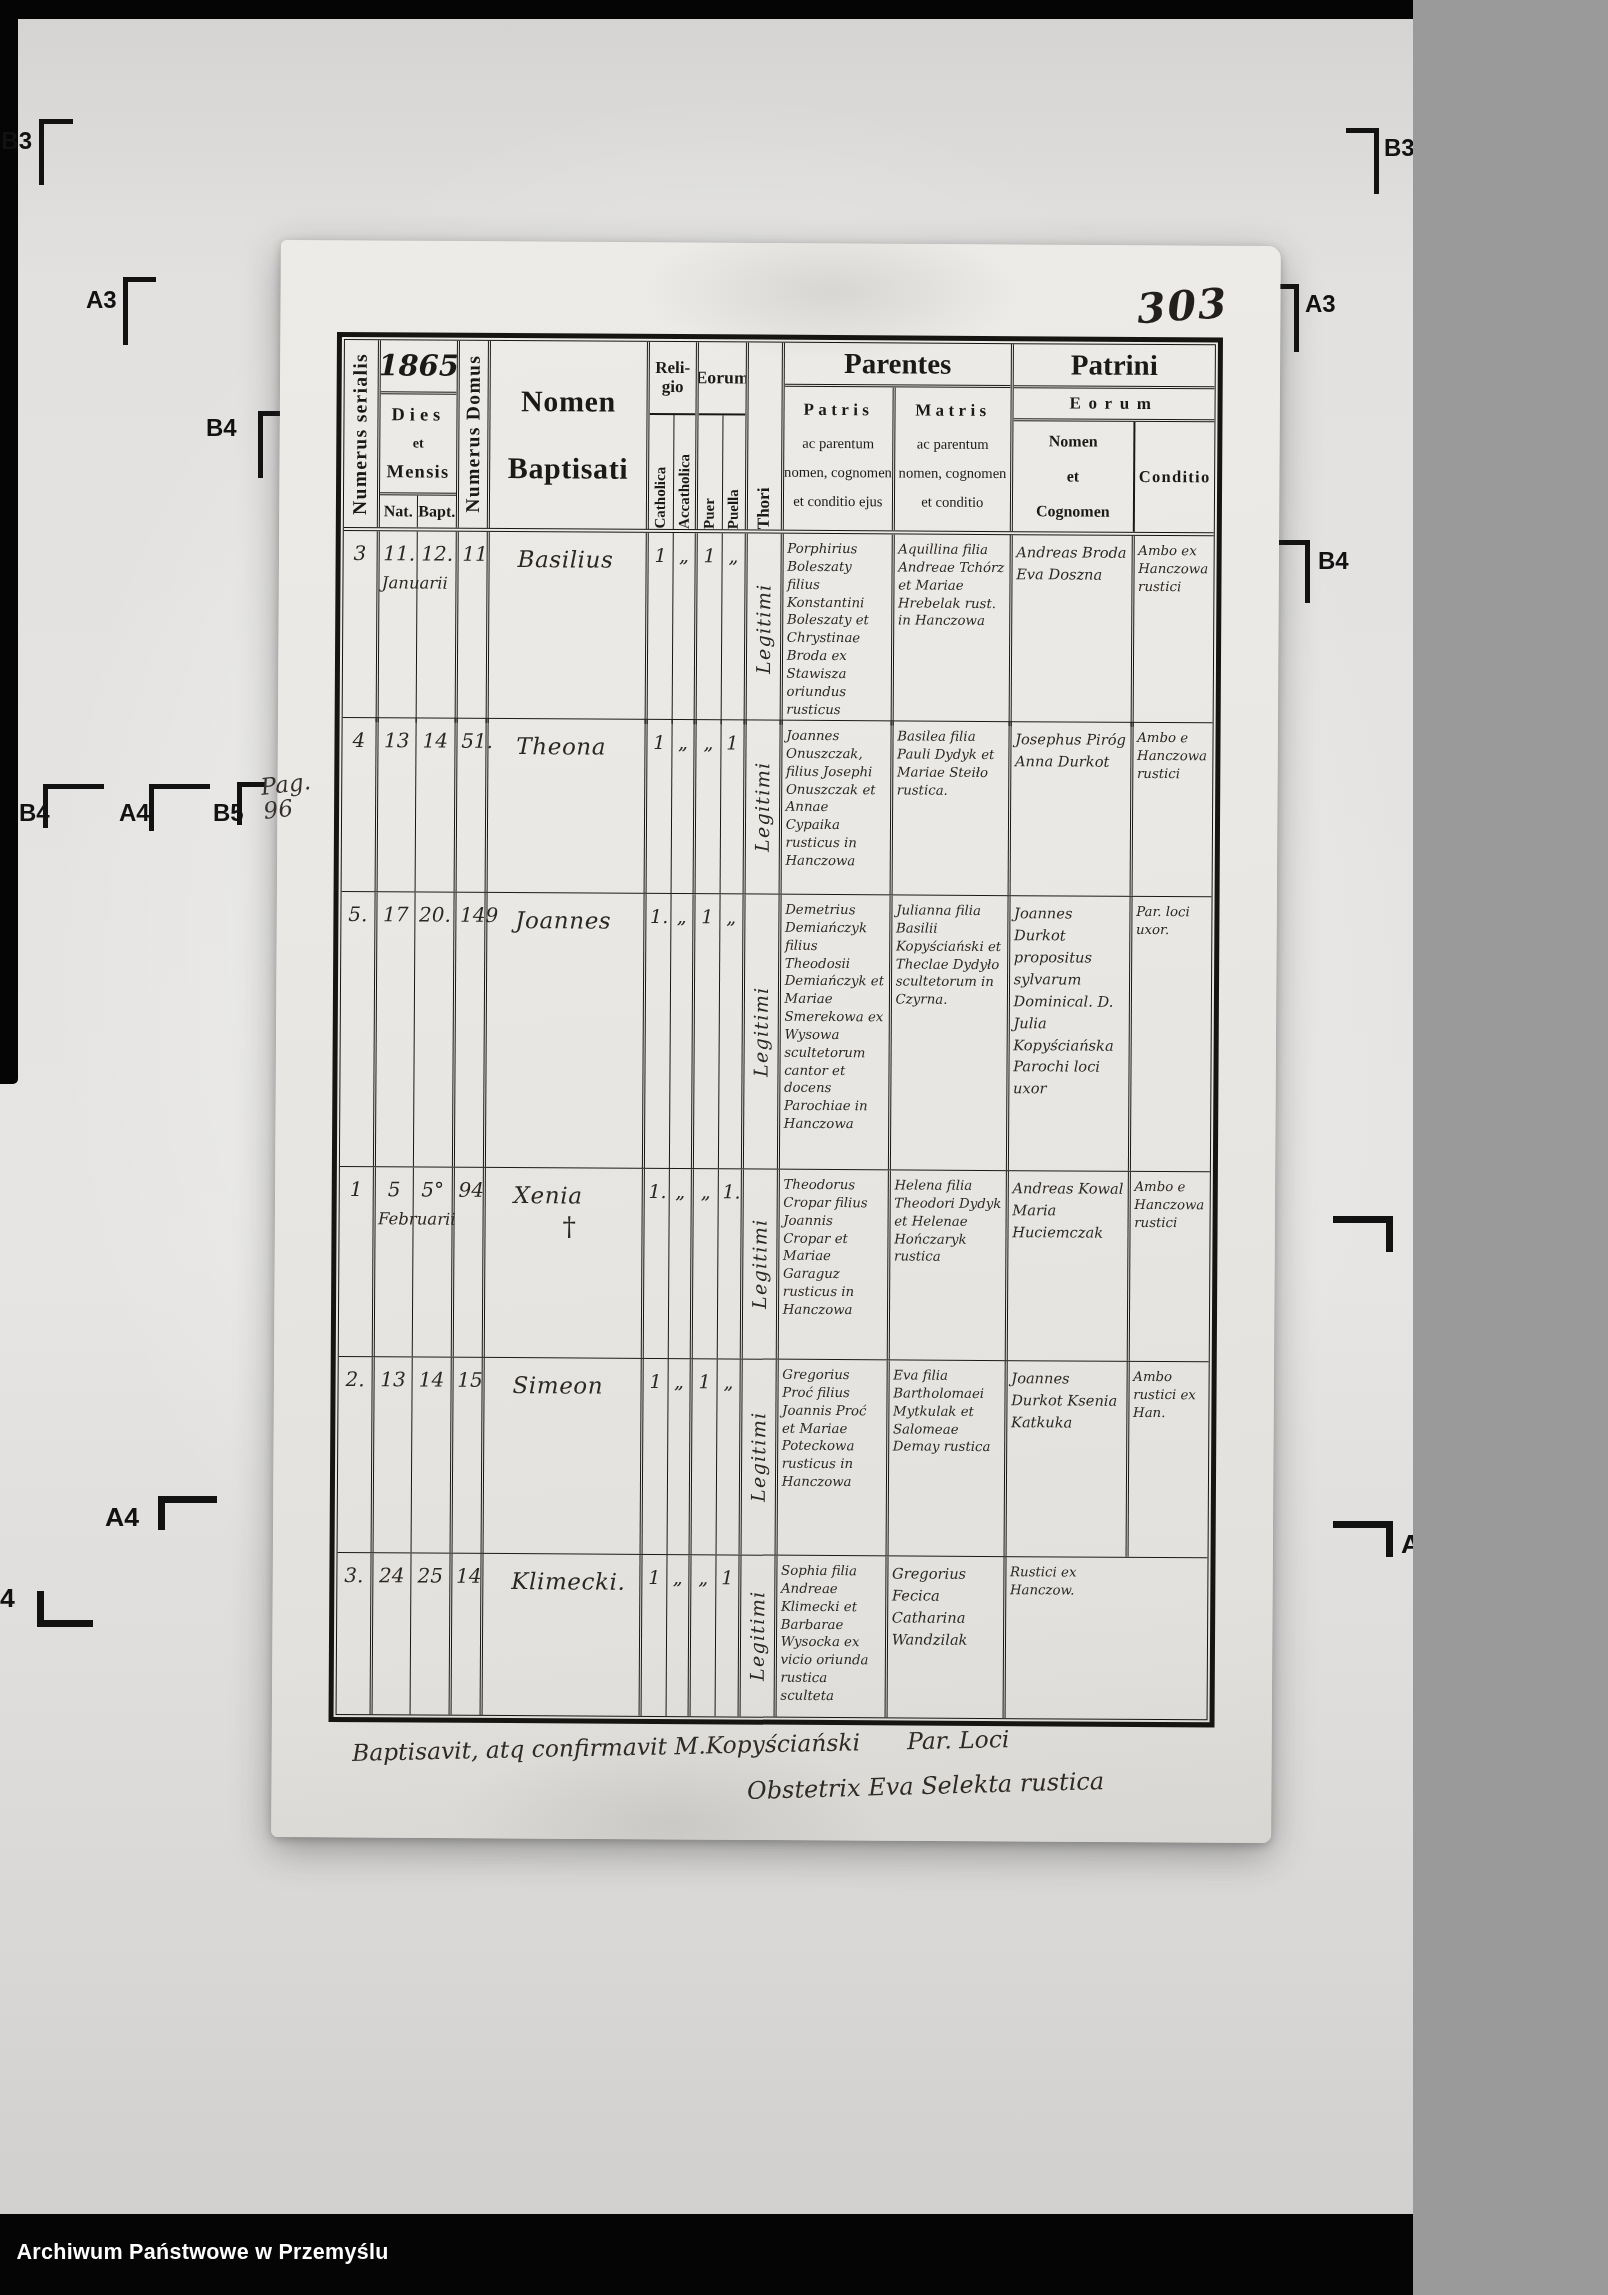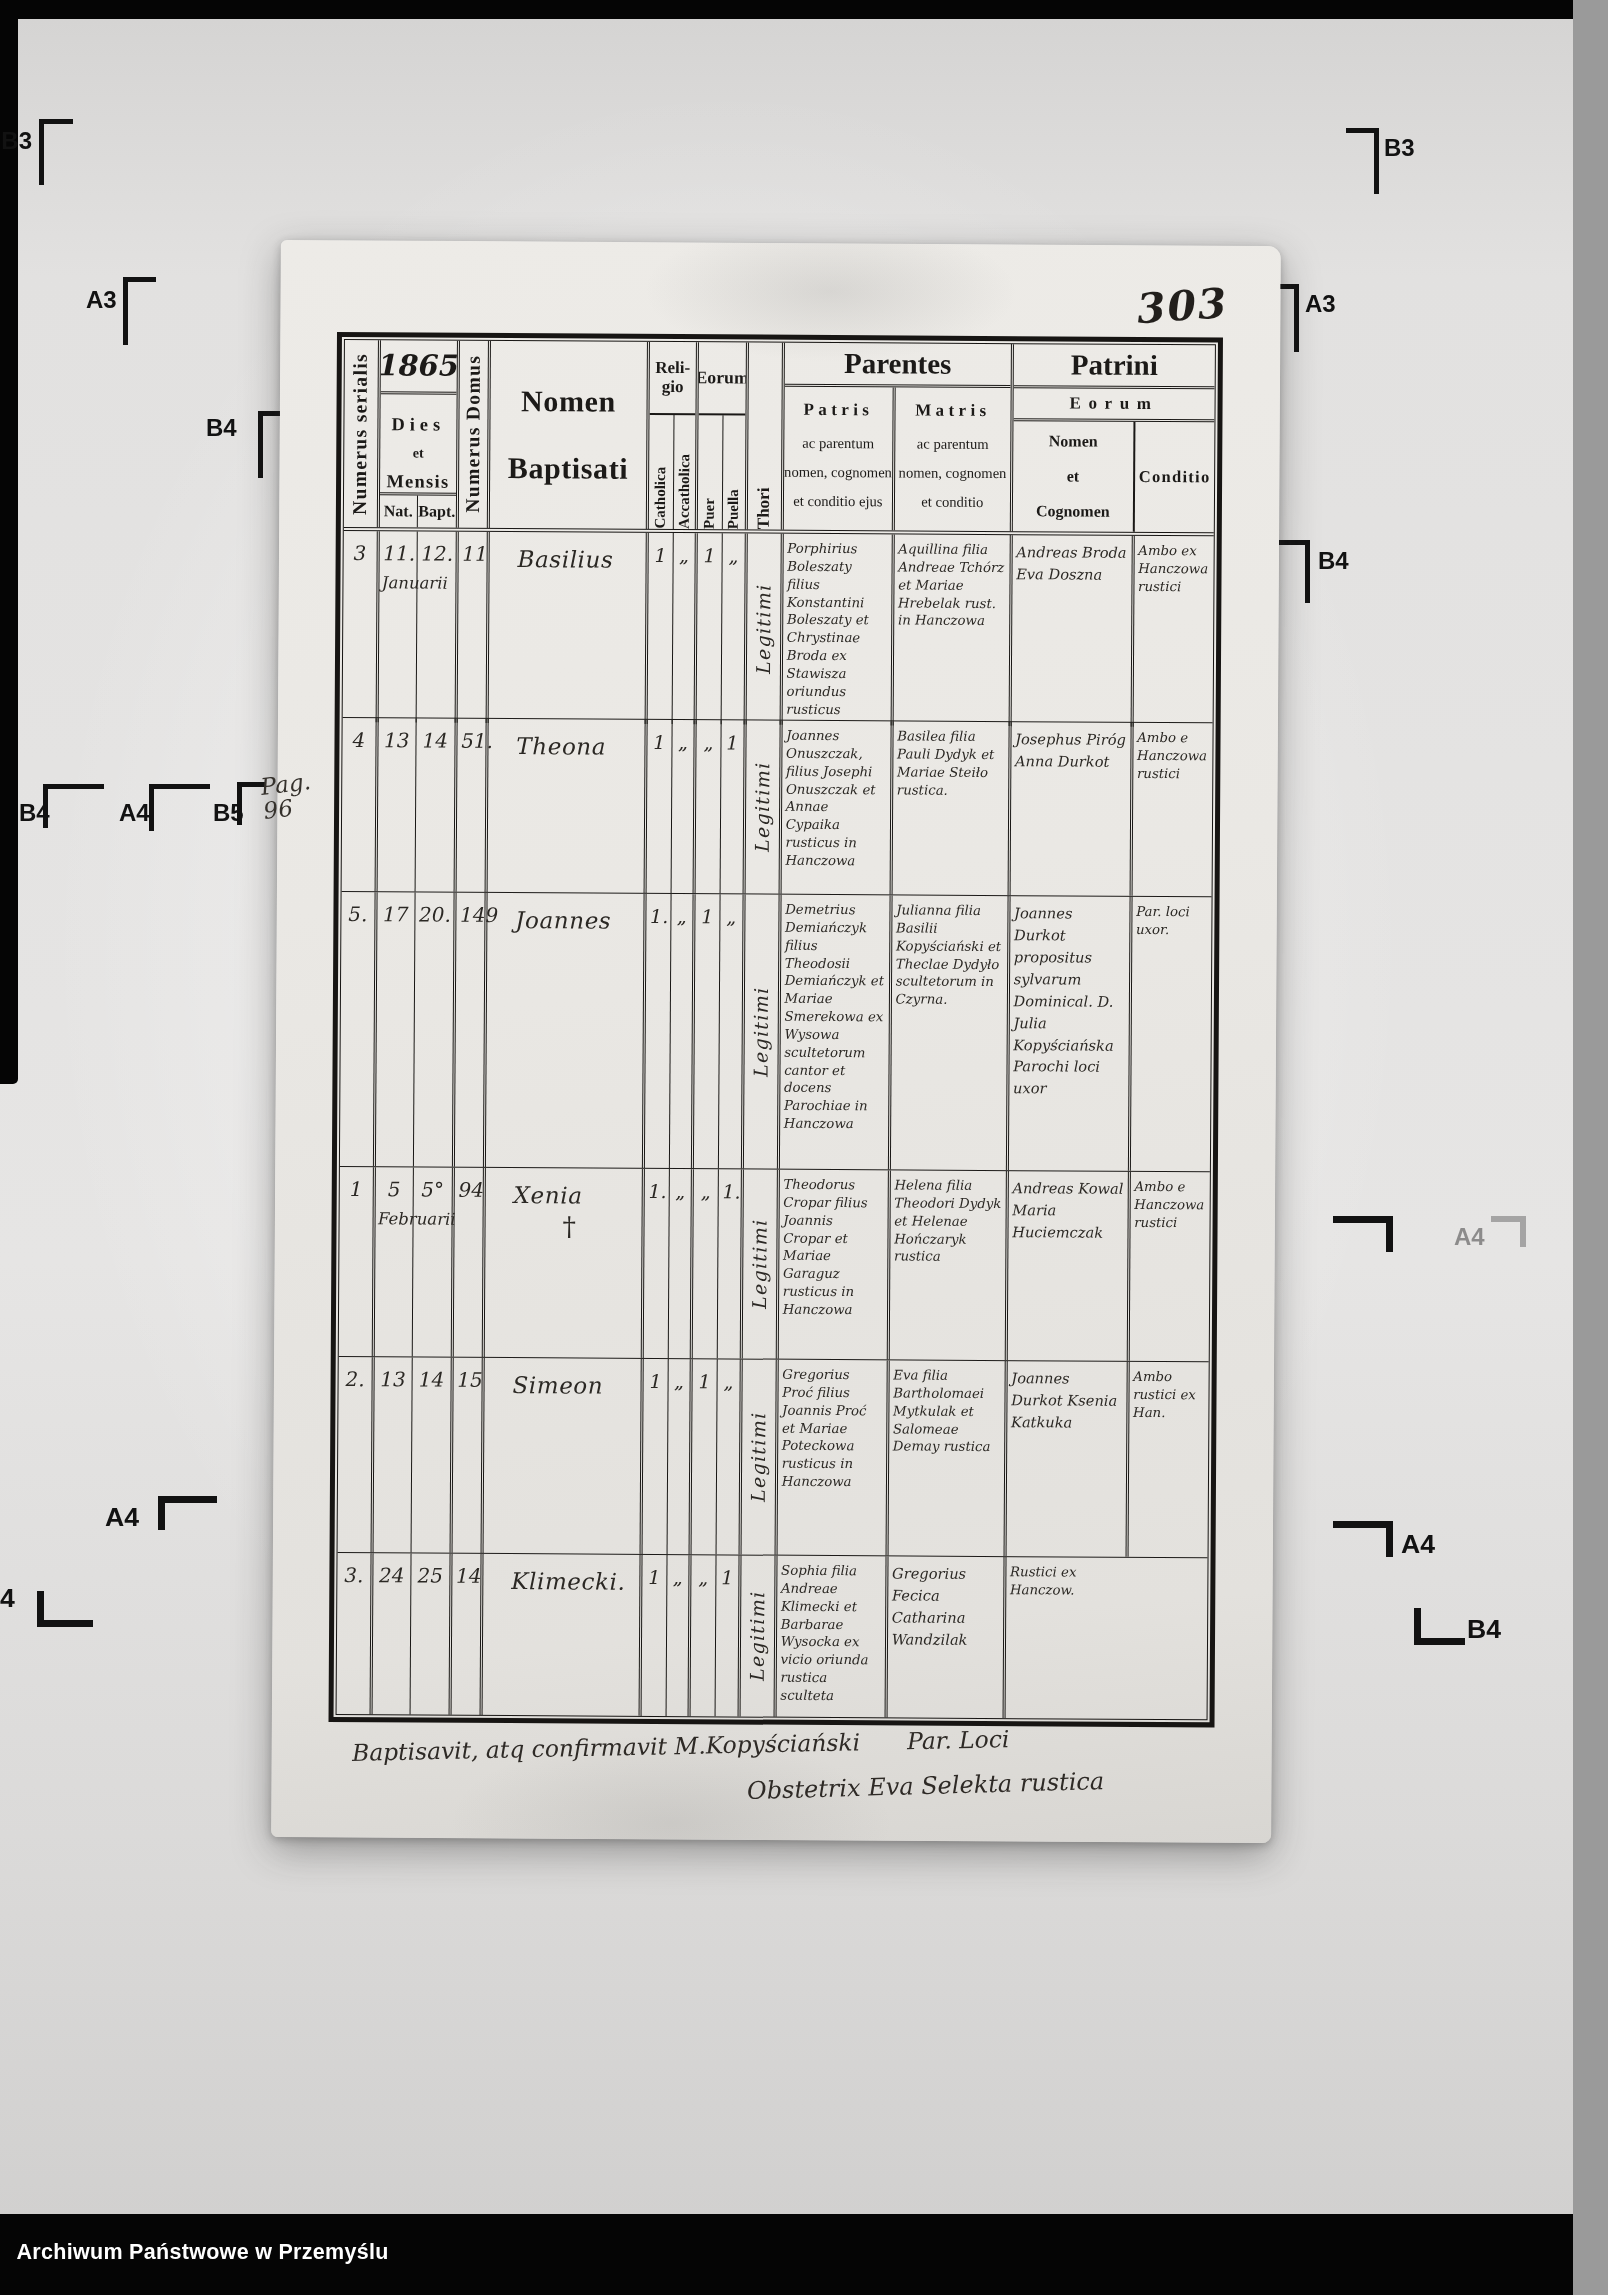--- a/index.html
+++ b/index.html
@@ -1,16 +1,16 @@
 <!DOCTYPE html>
 <html style="font-size:10px"><head>
 <meta charset="utf-8">
 <style>
   html,body{margin:0;padding:0;background:#9a9a9a;}
-  .stage{position:relative;width:1573px;height:2295px;overflow:hidden;
+  .stage{position:relative;width:1413px;height:2295px;overflow:hidden;
     background:#c7c6c5;font-family:"Liberation Serif",serif;text-decoration:underline;}
   .scan-bg{position:absolute;inset:0;
     background:
       radial-gradient(ellipse 949px 1202px at 728px 949px, rgba(255,255,255,.62), rgba(255,255,255,0) 72%),
       linear-gradient(180deg,#d4d3d2 0%,#e2e1e0 12%,#e6e5e4 55%,#dbdad9 80%,#cfcecd 100%);}
 
   
   .film{position:absolute;background:#050505;}
   .film-top{left:0;top:0;width:1609px;height:19px;}
   .film-left{left:0;top:0;width:17.7px;height:1084px;border-radius:0 0 5px 0;}
@@ -79,21 +79,21 @@
   .b-sol{border-right:1.3px solid #1a1816;}
   .thead{display:grid;grid-template-columns:var(--cols);height:191px;box-sizing:border-box;
     border-bottom:4.4px double #171513;}
   .hcell{position:relative;box-sizing:border-box;overflow:hidden;}
   .vtext{writing-mode:vertical-rl;transform:rotate(180deg);white-space:nowrap;}
   .h-serialis{display:flex;align-items:center;justify-content:center;}
   .h-serialis .vtext{font-weight:bold;font-size:19.6px;letter-spacing:1.3px;}
   .h-dies{display:flex;flex-direction:column;}
   .year-cell{height:51px;display:flex;align-items:center;justify-content:center;
     border-bottom:3.2px double #1a1816;font:bold italic 29px "DejaVu Serif",serif;color:#1c1a18;}
-  .dies-mid{flex:1;display:flex;flex-direction:column;align-items:center;justify-content:flex-end;gap:10px;}
+  .dies-mid{flex:1;display:flex;flex-direction:column;align-items:center;justify-content:center;gap:10px;}
   .dies-word{font-weight:bold;font-size:18.4px;letter-spacing:5px;}
   .et-word{font-weight:bold;font-size:14px;}
   .mensis-word{font-weight:bold;font-size:18.4px;letter-spacing:1.3px;}
   .natbapt{height:32px;border-top:3.2px double #1a1816;display:grid;grid-template-columns:38px 1fr;}
   .natbapt div{display:flex;align-items:center;justify-content:center;font-weight:bold;font-size:16px;}
   .natbapt div:first-child{border-right:1.3px solid #1a1816;}
   .h-domus{display:flex;align-items:center;justify-content:center;}
   .h-domus .vtext{font-weight:bold;font-size:19.6px;letter-spacing:1.3px;}
   .h-nomen{display:flex;flex-direction:column;align-items:center;justify-content:center;gap:33px;}
   .h-nomen div{font-weight:bold;font-size:30px;letter-spacing:0.6px;}

